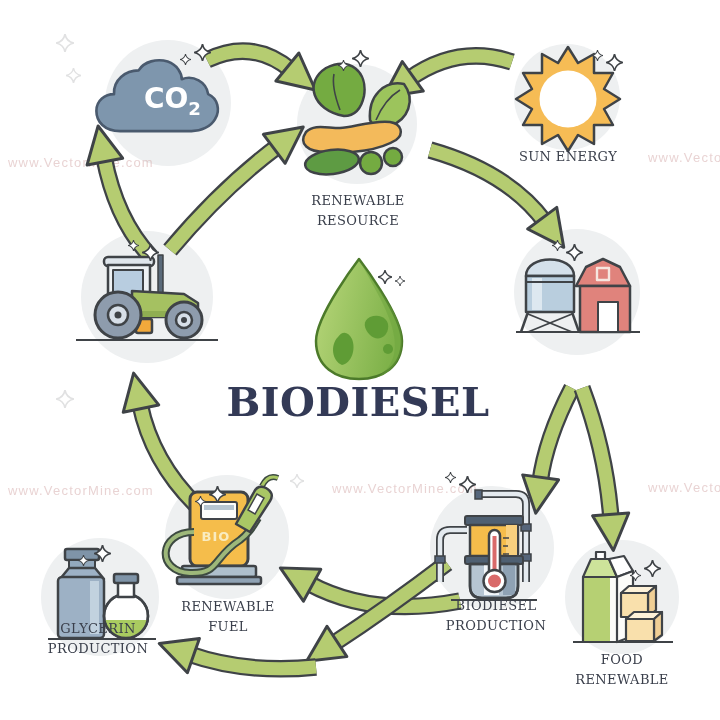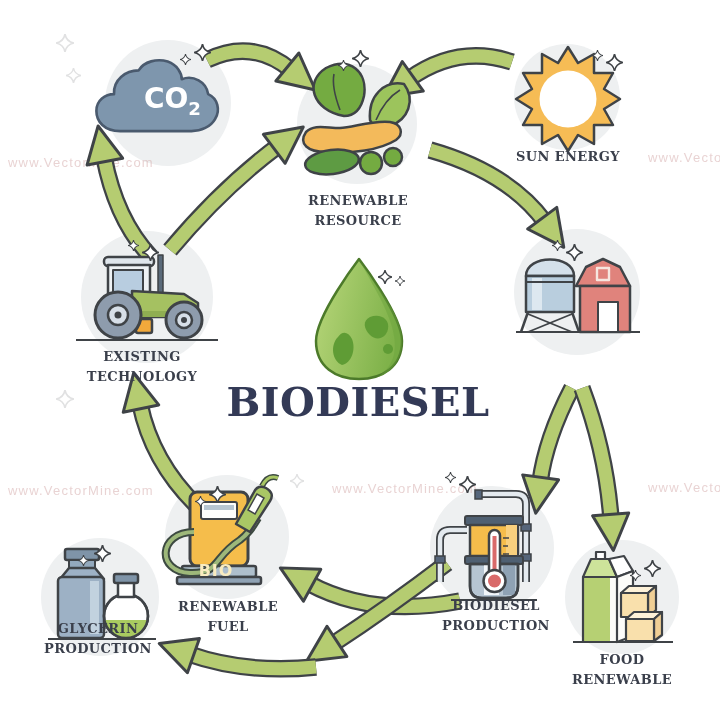--- a/index.html
+++ b/index.html
@@ -1,31 +1,31 @@
 <!DOCTYPE html>
 <html><head>
 <meta charset="utf-8">
 <style>
   html,body{margin:0;padding:0;background:#fff;}
   .stage{position:relative;width:720px;height:720px;background:#ffffff;overflow:hidden;
          font-family:"DejaVu Serif",serif;}
   .layer{position:absolute;left:0;top:0;}
   .icon{position:absolute;z-index:3;}
-  .node-label{position:absolute;transform:translateX(-50%);text-align:center;font-weight:700;
+  .node-label{position:absolute;transform:translateX(-50%);text-align:center;font-weight:400;
               font-size:13px;line-height:1.5;letter-spacing:.4px;color:#3a3f4b;
               white-space:pre-line;z-index:4;width:170px;}
   .title{position:absolute;transform:translateX(-50%);font-weight:700;font-size:40px;
          color:#333a56;letter-spacing:.5px;z-index:4;white-space:nowrap;}
   .watermark{position:absolute;font-family:"Liberation Sans",sans-serif;font-size:13px;
              color:rgba(211,167,167,.5);letter-spacing:1.2px;z-index:1;white-space:nowrap;}
   .co2-text{position:absolute;color:#fff;font-family:"DejaVu Sans",sans-serif;font-weight:700;
             font-size:28px;z-index:4;text-align:right;width:100px;}
   .co2-text sub{font-size:.65em;}
   .bio-text{position:absolute;color:#f9ecc0;font-family:"DejaVu Sans",sans-serif;font-weight:700;
-            font-size:16px;letter-spacing:1px;z-index:4;text-align:center;width:60px;margin-top:32px;}
+            font-size:13px;letter-spacing:1px;z-index:4;text-align:center;width:60px;}
   .sparkle{position:absolute;z-index:5;}
   svg{display:block;}
 </style>
 </head>
 <body>
 
 <div class="stage">
 
   <svg class="layer" width="720" height="720" style="z-index:0">
     <g fill="#eef0f1">
@@ -254,22 +254,20 @@
       <circle cx="86" cy="73" r="22" fill="none" stroke-width="2.5"></circle>
       <rect x="78" y="38" width="16" height="16" fill="#ffffff" stroke-width="2.5"></rect>
       <rect x="74" y="31" width="24" height="9" rx="2" fill="#7f94a8" stroke-width="2.5"></rect>
       <line x1="8" y1="96" x2="116" y2="96" fill="none" stroke-width="2"></line>
     </g>
   </svg>
 
   <div class="node-label" style="left:358px;top:191px">RENEWABLE
 RESOURCE</div>
   <div class="node-label" style="left:568px;top:147px">SUN ENERGY</div>
-  <div class="node-label" style="left:142px;top:347px">EXISTING
-TECHNOLOGY</div>
   <div class="node-label" style="left:228px;top:597px">RENEWABLE
 FUEL</div>
   <div class="node-label" style="left:496px;top:596px">BIODIESEL
 PRODUCTION</div>
   <div class="node-label" style="left:622px;top:650px">FOOD
 RENEWABLE</div>
   <div class="node-label" style="left:98px;top:619px">GLYCERIN
 PRODUCTION</div>
 
   <div class="title" style="left:358px;top:378px">BIODIESEL</div>

